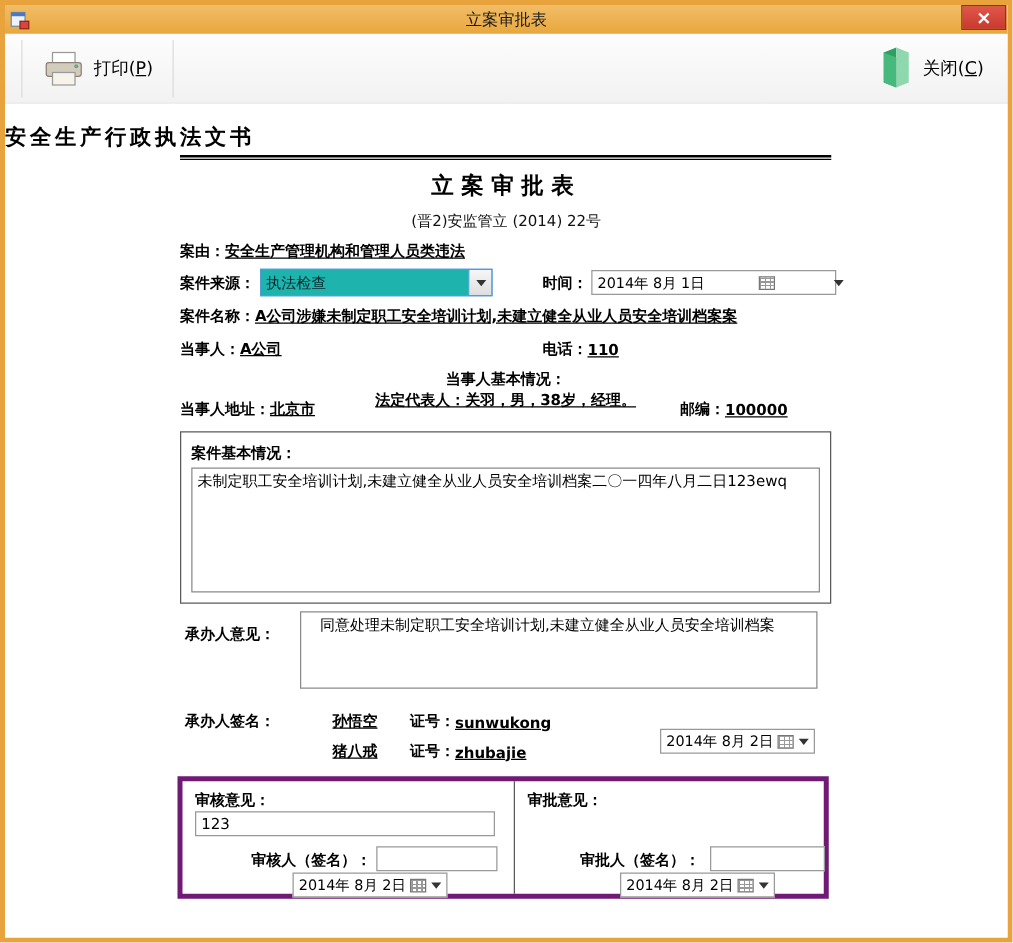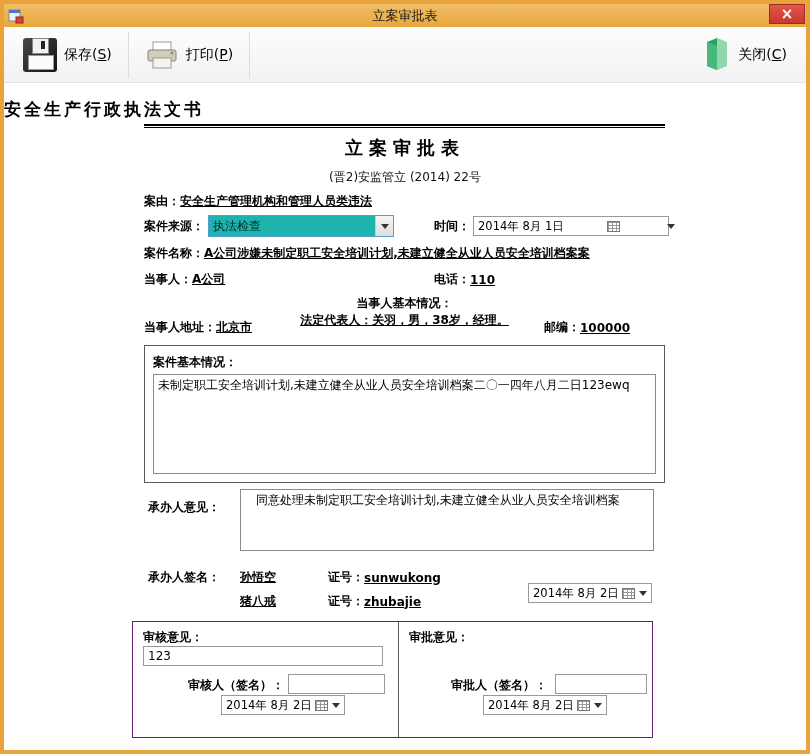--- a/index.html
+++ b/index.html
@@ -69,26 +69,26 @@
   .case-box { position:absolute; left:140px; top:262px; width:521px; height:138px; border:1px solid #5a5a5a; background:#fff; }
   .case-box .lbl { position:absolute; left:8px; top:8px; }
   .case-box textarea { position:absolute; left:8px; top:28px; width:503px; height:100px; border:1px solid #8a8a8a; resize:none; font-size:12px; padding:2px 4px; font-family:"DejaVu Sans","Liberation Sans",sans-serif; }
 
   
   .opinion-label { position:absolute; left:144px; top:416px; font-weight:bold; }
   .opinion-text { position:absolute; left:236px; top:406px; width:414px; height:62px; border:1px solid #8a8a8a; resize:none; font-size:12px; padding:2px 15px; font-family:"DejaVu Sans","Liberation Sans",sans-serif; }
 
   
   .sign-label { position:absolute; left:144px; top:486px; font-weight:bold; }
-  .sign-row { position:absolute; left:236px; display:flex; align-items:center; }
+  .sign-row { position:absolute; left:236px; display:flex; align-items:center;text-align:center; }
   .sign-row .name { width:88px; }
   .sr-a { top:486px; } .sr-b { top:510px; }
 
   
-  .bottom-box { position:absolute; left:128px; top:538px; width:521px; height:117px; border:1px solid #701a75; display:flex; }
+  .bottom-box { position:absolute; left:138px; top:538px; width:521px; height:98px; border:4px solid #701a75; display:flex; }
   .col { position:relative; }
   .col-left { width:266px; border-right:1px solid #5a5a5a; }
   .col-right { flex:1; }
   .col .head { position:absolute; left:10px; top:7px; font-weight:bold; }
   .col input { border:1px solid #999; height:20px; font-size:12px; padding:0 4px; position:absolute; font-family:"DejaVu Sans","Liberation Sans",sans-serif; }
   .inp-review { left:10px; top:24px; width:240px; }
   .inp-approve { left:12px; top:24px; width:234px; }
   .signer-label { position:absolute; top:55px; font-weight:bold; }
   .col-left .signer-label { left:55px; }
   .col-right .signer-label { left:52px; }
@@ -106,26 +106,20 @@
     <svg class="app-icon" viewBox="0 0 16 16">
       <rect x="1" y="2" width="11" height="11" fill="#eef3fa" stroke="#7b8aa0"></rect>
       <rect x="1" y="2" width="11" height="3" fill="#4a78c2"></rect>
       <rect x="8" y="9" width="7" height="6" fill="#d9453a" stroke="#8f241c"></rect>
     </svg>
     <span class="title">立案审批表</span>
     <button class="close-btn"><span></span></button>
   </div>
 
   <div class="toolbar">
-    <button class="tbtn">
-      <span class="icon-floppy">
-          <span class="slot"></span>
-        </span>
-      <span><span>保存</span>(<u>S</u>)</span>
-    </button>
     <span class="tsep"></span>
     <button class="tbtn">
       <svg width="34" height="30" viewBox="0 0 34 30">
         <rect x="8" y="2" width="18" height="9" fill="#ffffff" stroke="#9a9a9a"></rect>
         <rect x="3" y="10" width="28" height="11" rx="2" fill="#d3cbbc" stroke="#8a8274"></rect>
         <rect x="8" y="18" width="18" height="10" fill="#f6f3ea" stroke="#9a9a9a"></rect>
         <circle cx="27" cy="13" r="1.6" fill="#6fa387"></circle>
       </svg>
       <span><span>打印</span>(<u>P</u>)</span>
     </button>

